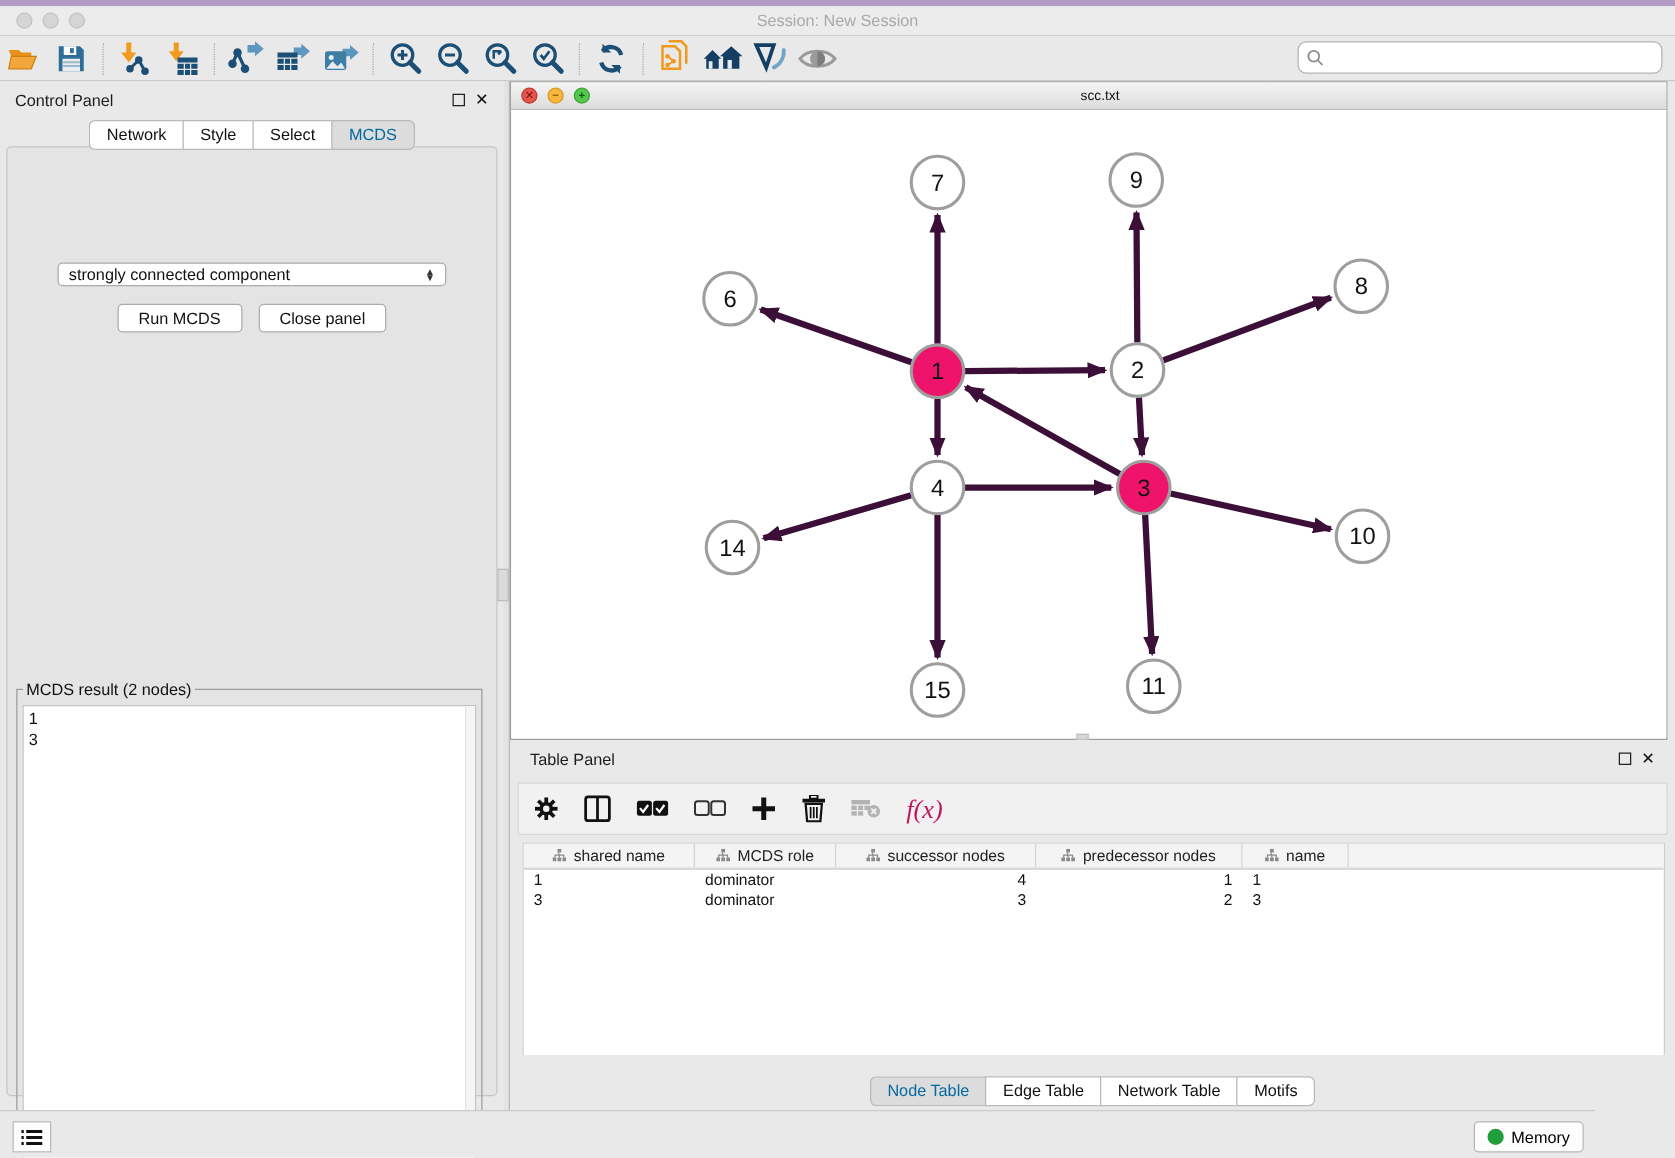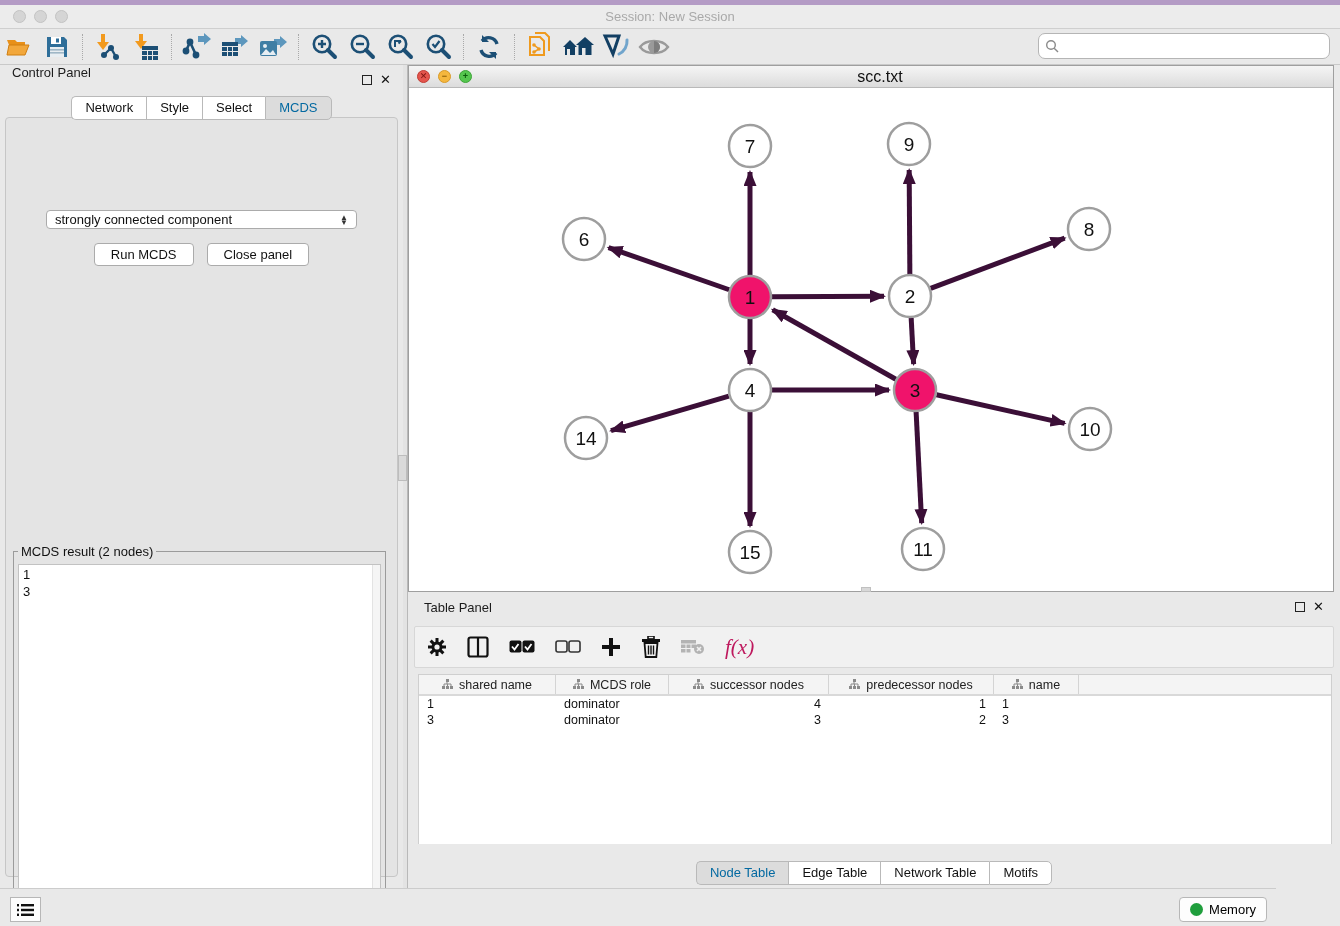--- a/index.html
+++ b/index.html
@@ -19,21 +19,21 @@
   
   .toolbar { position:absolute; left:0; top:29px; width:1340px; height:36px; background:#e9e9e9;
     border-bottom:1px solid #c9c9c9; display:flex; align-items:center; }
   .tb-btn { width:38px; height:32px; display:flex; align-items:center; justify-content:center; background:none; border:none; }
   .tb-sep { width:1px; height:26px; margin:0 6px; border-left:1px dotted #a9a9a9; }
   .search-wrap { position:absolute; right:10px; top:4px; width:292px; height:26px; background:#fff;
     border:1px solid #b5b5b5; border-radius:7px; display:flex; align-items:center; padding-left:6px; }
   .search-wrap input { border:none; outline:none; flex:1; font-size:13px; background:transparent; margin-left:4px; }
   
   .control-panel { position:absolute; left:0; top:65px; width:403px; height:823px; background:#e9e9e9; }
-  .cp-header { height:30px; display:flex; padding:0 12px; }
+  .cp-header { height:30px; display:flex; align-items:center; padding:0 12px; }
   .panel-title { font-size:13px; color:#1c1c1c; }
   .panel-header-icons { margin-left:auto; display:flex; align-items:center; gap:8px; }
   .icon-max { width:10px; height:10px; border:1.5px solid #222; }
   .icon-close { font-size:13px; font-weight:bold; color:#111; line-height:10px; }
   .seg-tabs { position:relative; z-index:2; display:flex; justify-content:center; margin-top:1px; }
   .seg-tab { padding:3px 13px 4px; font-size:13px; background:#fff; border:1px solid #b9b9b9; border-right:none; color:#111; }
   .seg-tab:first-child { border-top-left-radius:5px; border-bottom-left-radius:5px; }
   .seg-tab:last-child { border-right:1px solid #b9b9b9; border-top-right-radius:5px; border-bottom-right-radius:5px; }
   .seg-tab.active { background:#dcdcdc; color:#0369a1; }
   .cp-body { position:absolute; left:5px; top:52px; width:393px; height:760px;
@@ -50,21 +50,21 @@
   .result-text { padding:1px 4px; font-size:13px; line-height:17px; white-space:pre-line; }
   .result-scroll { position:absolute; right:0; top:0; width:8px; height:100%; background:#f5f5f5; border-left:1px solid #e3e3e3; }
   
   .v-divider { position:absolute; left:403px; top:65px; width:5px; height:823px; background:#e3e3e3; border-right:1px solid #b9b9b9; }
   .v-handle { position:absolute; left:398px; top:455px; width:9px; height:26px; background:#dadada; border:1px solid #bdbdbd; }
   
   .net-window { position:absolute; left:408px; top:65px; width:926px; height:527px; background:#fff;
     border:1px solid #9f9f9f; }
   .net-titlebar { height:22px; background:linear-gradient(#f5f5f5,#dcdcdc); border-bottom:1px solid #b9b9b9;
     display:flex; align-items:center; position:relative; }
-  .net-title { position:absolute; left:0; right:0; text-align:center; font-size:16px; color:#111;margin-left:18px; }
+  .net-title { position:absolute; left:0; right:0; text-align:center; font-size:11px; color:#111;margin-left:18px; }
   .mac-dot { width:13px; height:13px; border-radius:50%; margin-left:8px; display:flex; align-items:center; justify-content:center;
     font-size:9px; font-weight:bold; line-height:13px; z-index:1; }
   .mac-red { background:#e4554d; border:1px solid #c13c34; color:#7e1410; }
   .mac-yellow { background:#f5b73e; border:1px solid #d99a27; color:#8a5d05; }
   .mac-green { background:#55c64e; border:1px solid #3da438; color:#0c5c0c; }
   .net-canvas { position:relative; width:100%; height:502px; background:#fff; }
   .net-grip { position:absolute; left:452px; bottom:-1px; width:10px; height:5px; background:#d8d8d8; border:1px solid #c0c0c0; }
   
   .table-panel { position:absolute; left:408px; top:592px; width:932px; height:296px; background:#e9e9e9; }
   .tp-header { height:30px; display:flex; align-items:center; padding:0 16px; }

